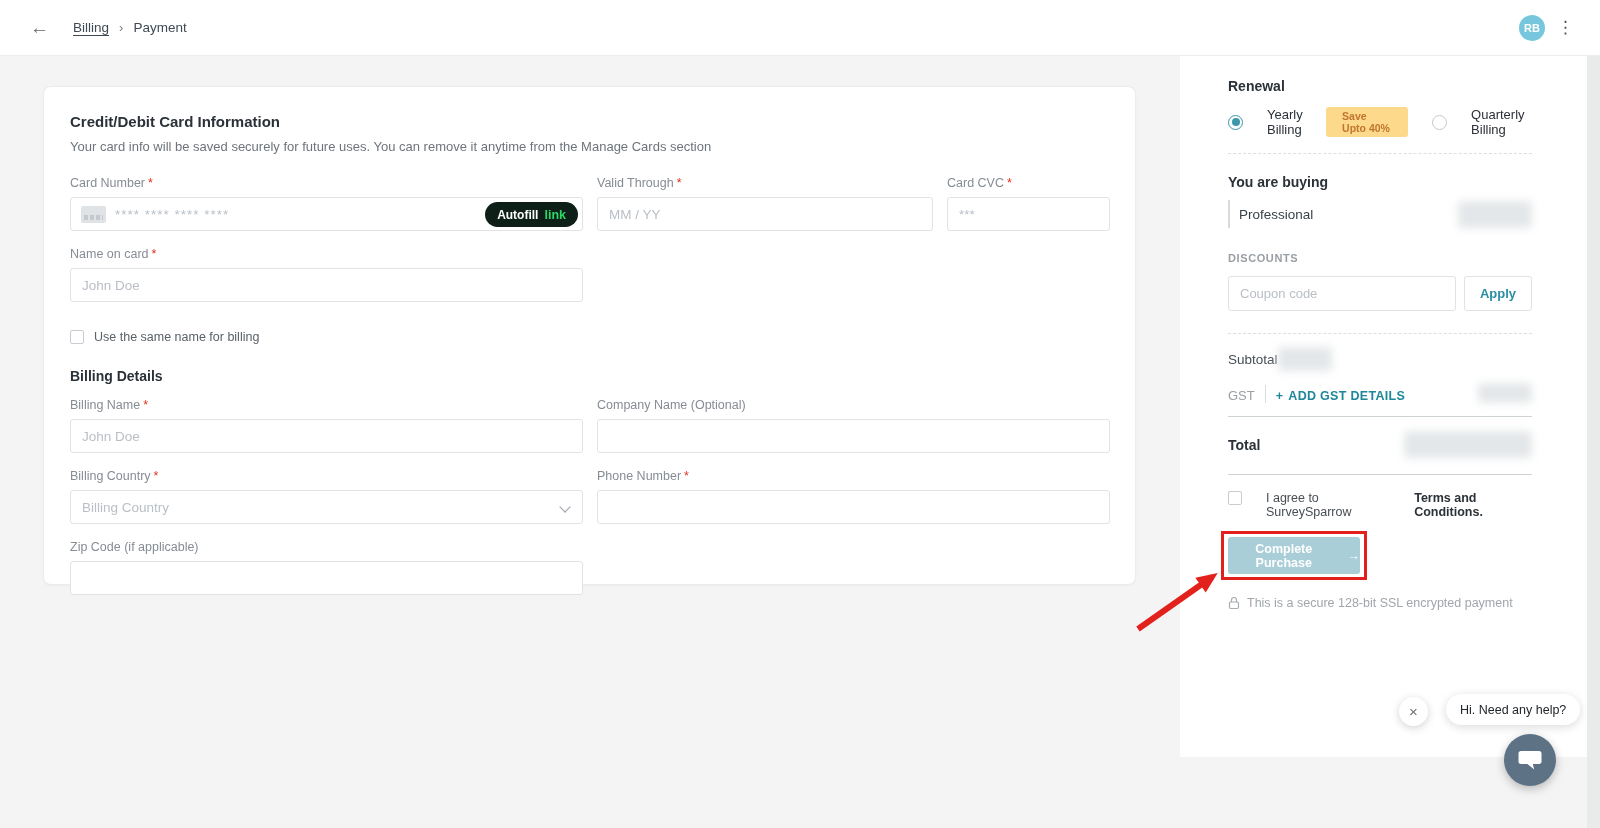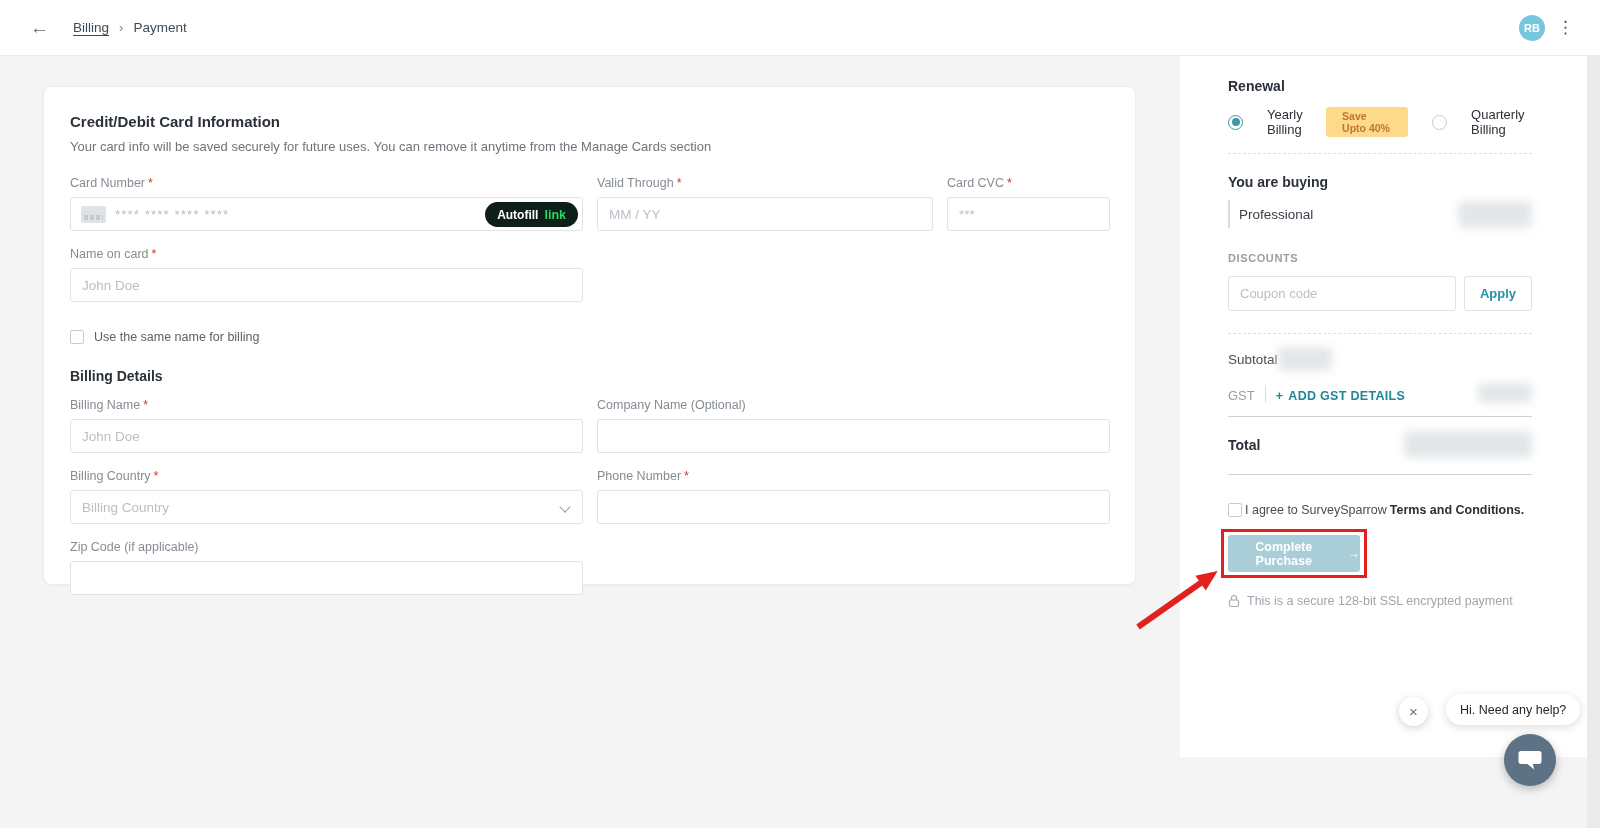--- a/index.html
+++ b/index.html
@@ -99,21 +99,21 @@
   .gst-row { margin-top:12px; display:flex; align-items:flex-end; }
   .gst-lbl { font-size:13px; color:#9aa0a6; }
   .gst-sep { width:1px; height:18px; background:#d9dce0; margin:0 10px; }
   .add-gst { color:#1e8799; font-size:12.5px; font-weight:bold; letter-spacing:.3px; cursor:pointer; display:flex; align-items:center; gap:5px; }
   .gst-blob { width:54px; height:20px; margin-left:auto; }
   .div-after-gst { margin-top:13px; }
   .total-row { margin-top:14px; display:flex; justify-content:space-between; align-items:center; }
   .total-lbl { font-size:14px; font-weight:bold; color:#2b3138; }
   .total-blob { width:128px; height:27px; }
   .div-after-total { margin-top:16px; }
-  .agree-row { margin-top:28px; display:flex; align-items:flex-start; gap:3px; }
+  .agree-row { margin-top:16px; display:flex; align-items:flex-start; gap:24px; }
   .agree-text { font-size:12.5px; color:#474d54; }
   .agree-link { font-size:12.5px; font-weight:bold; color:#2b3138; cursor:pointer; }
   .purchase-wrap { margin-top:18px; position:relative; width:132px; }
   .purchase-btn { width:132px; height:37px; background:#a9ced8; border:none; border-radius:3px;
     color:#fff; font-size:12.5px; font-weight:bold; display:flex; align-items:center; justify-content:center; gap:8px;
     cursor:pointer; font-family:"Liberation Sans",sans-serif; }
   .highlight-rect { position:absolute; top:-6px; left:-7px; right:-7px; bottom:-6px;
     border:3px solid #e2211c; pointer-events:none; }
   .annotation-arrow { position:absolute; left:-102px; top:18px; overflow:visible; pointer-events:none; }
   .ssl-row { margin-top:22px; display:flex; align-items:center; gap:7px; }

